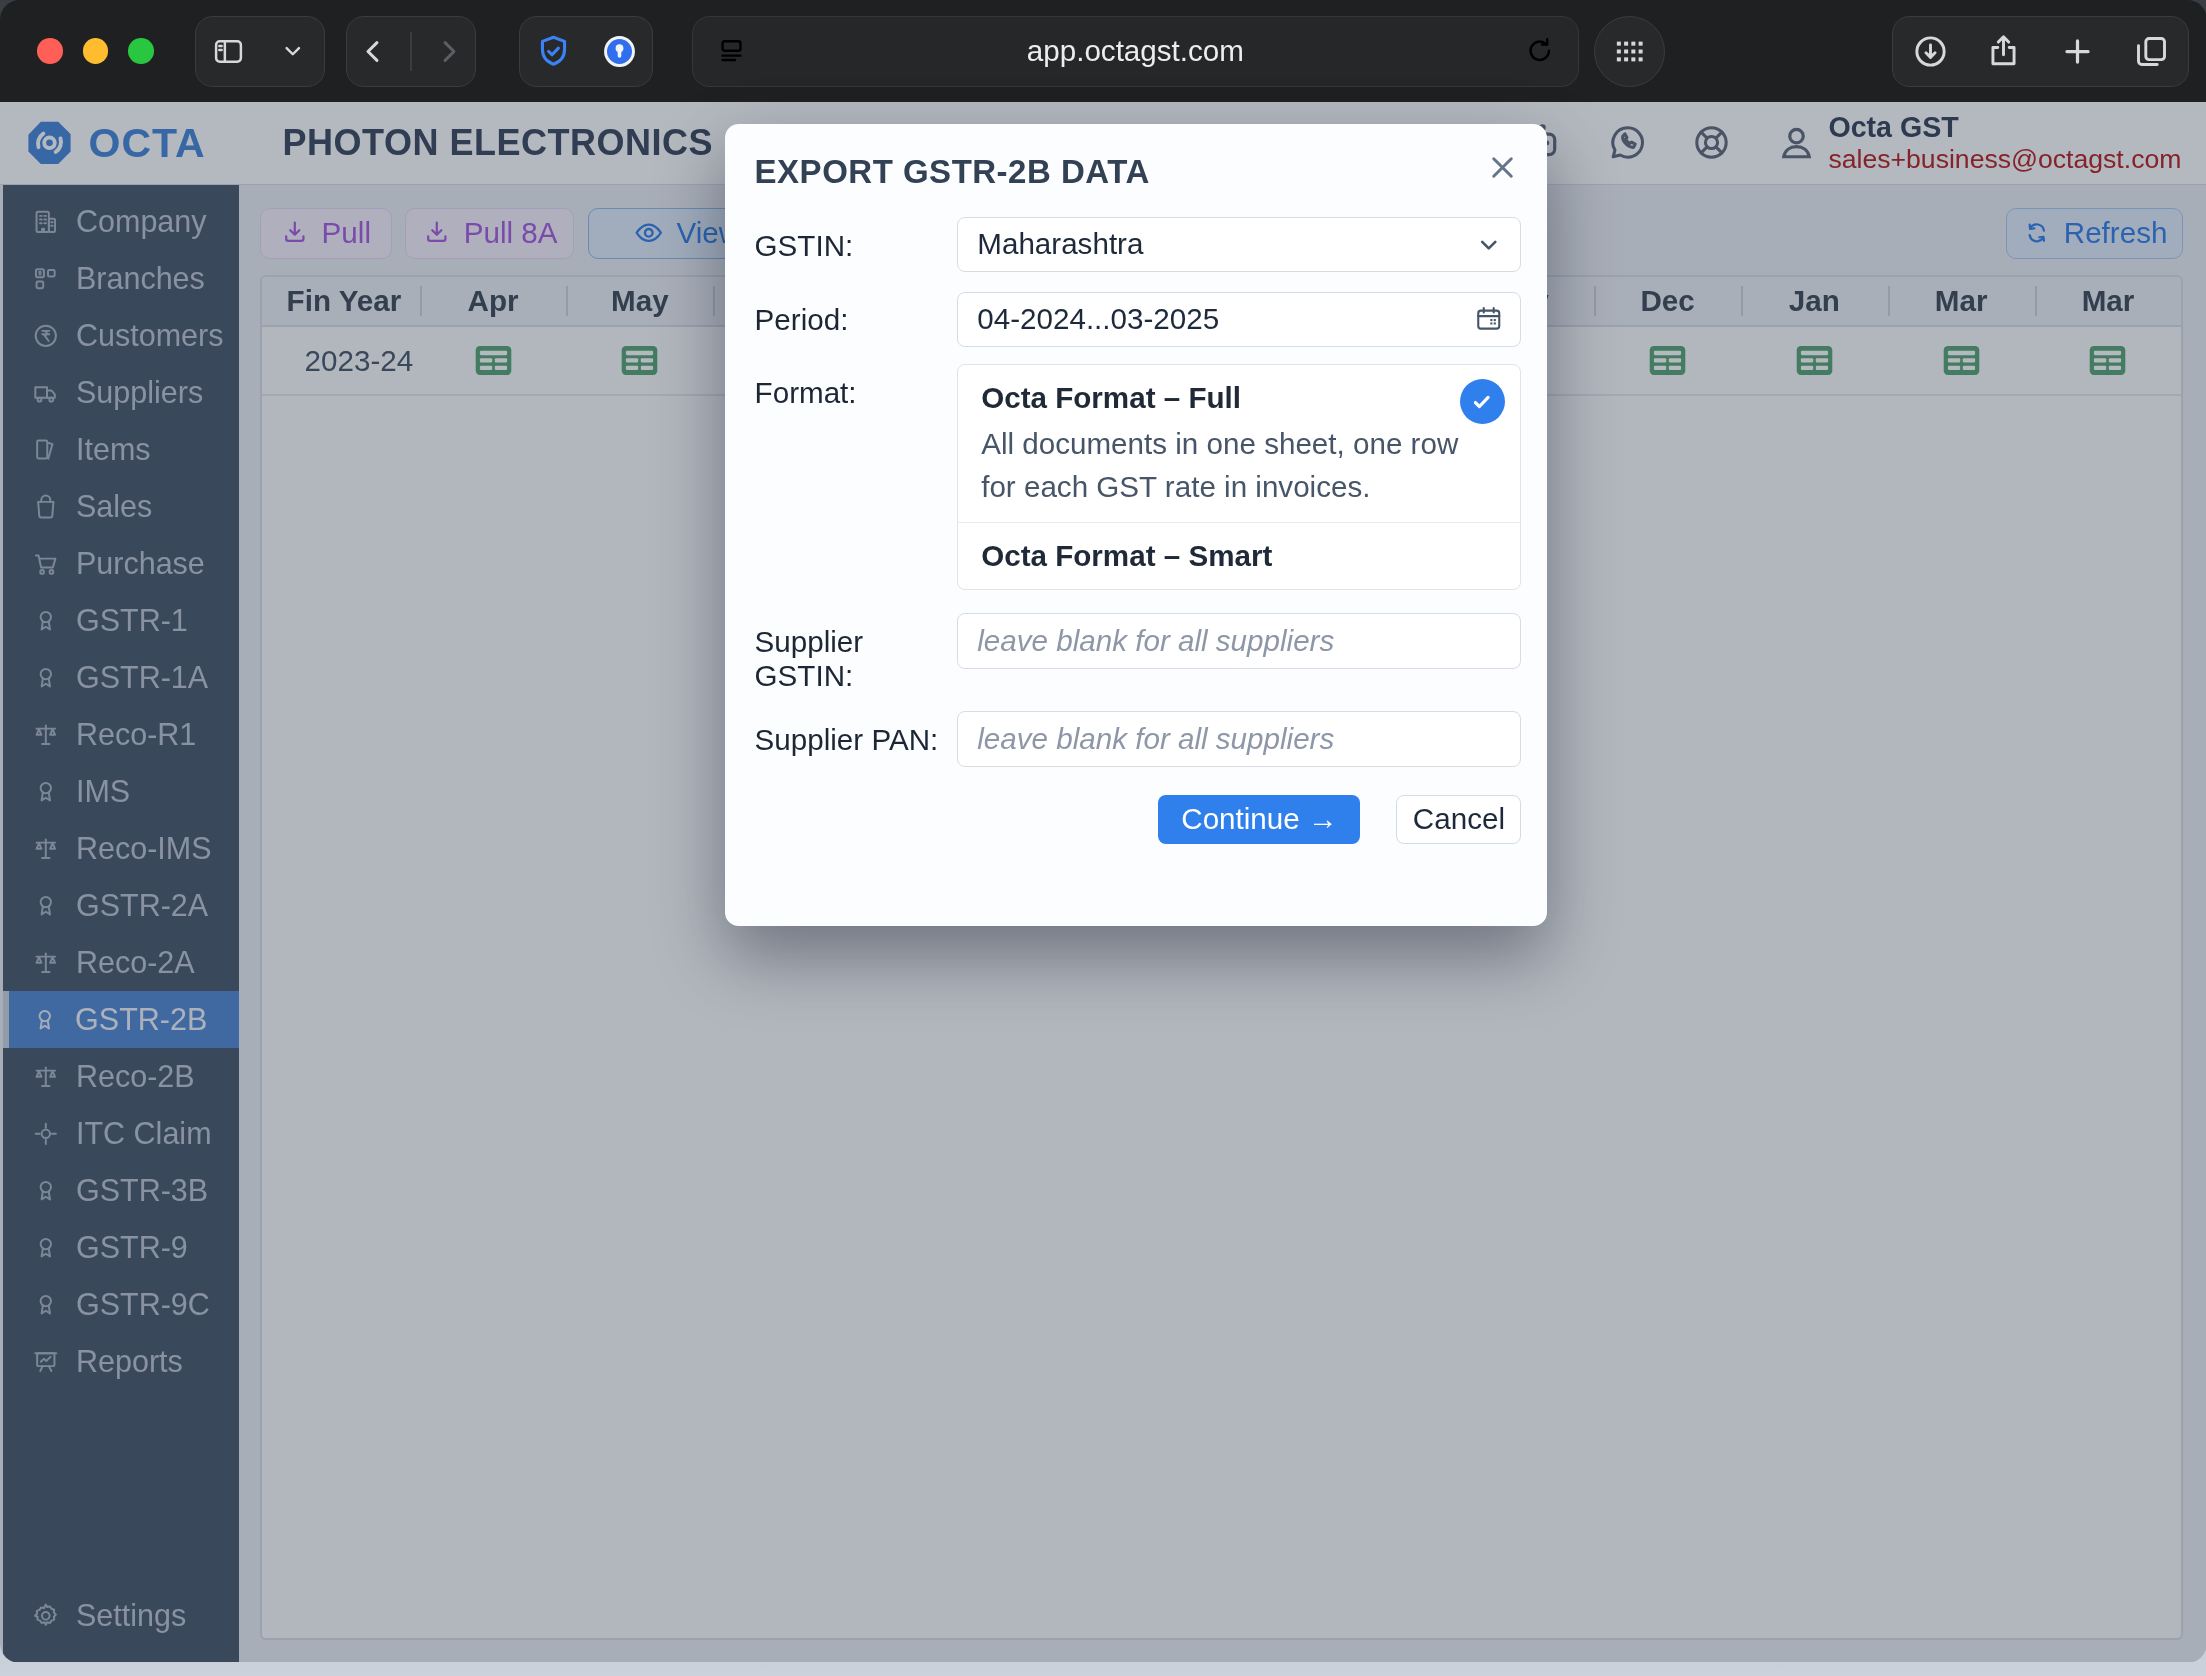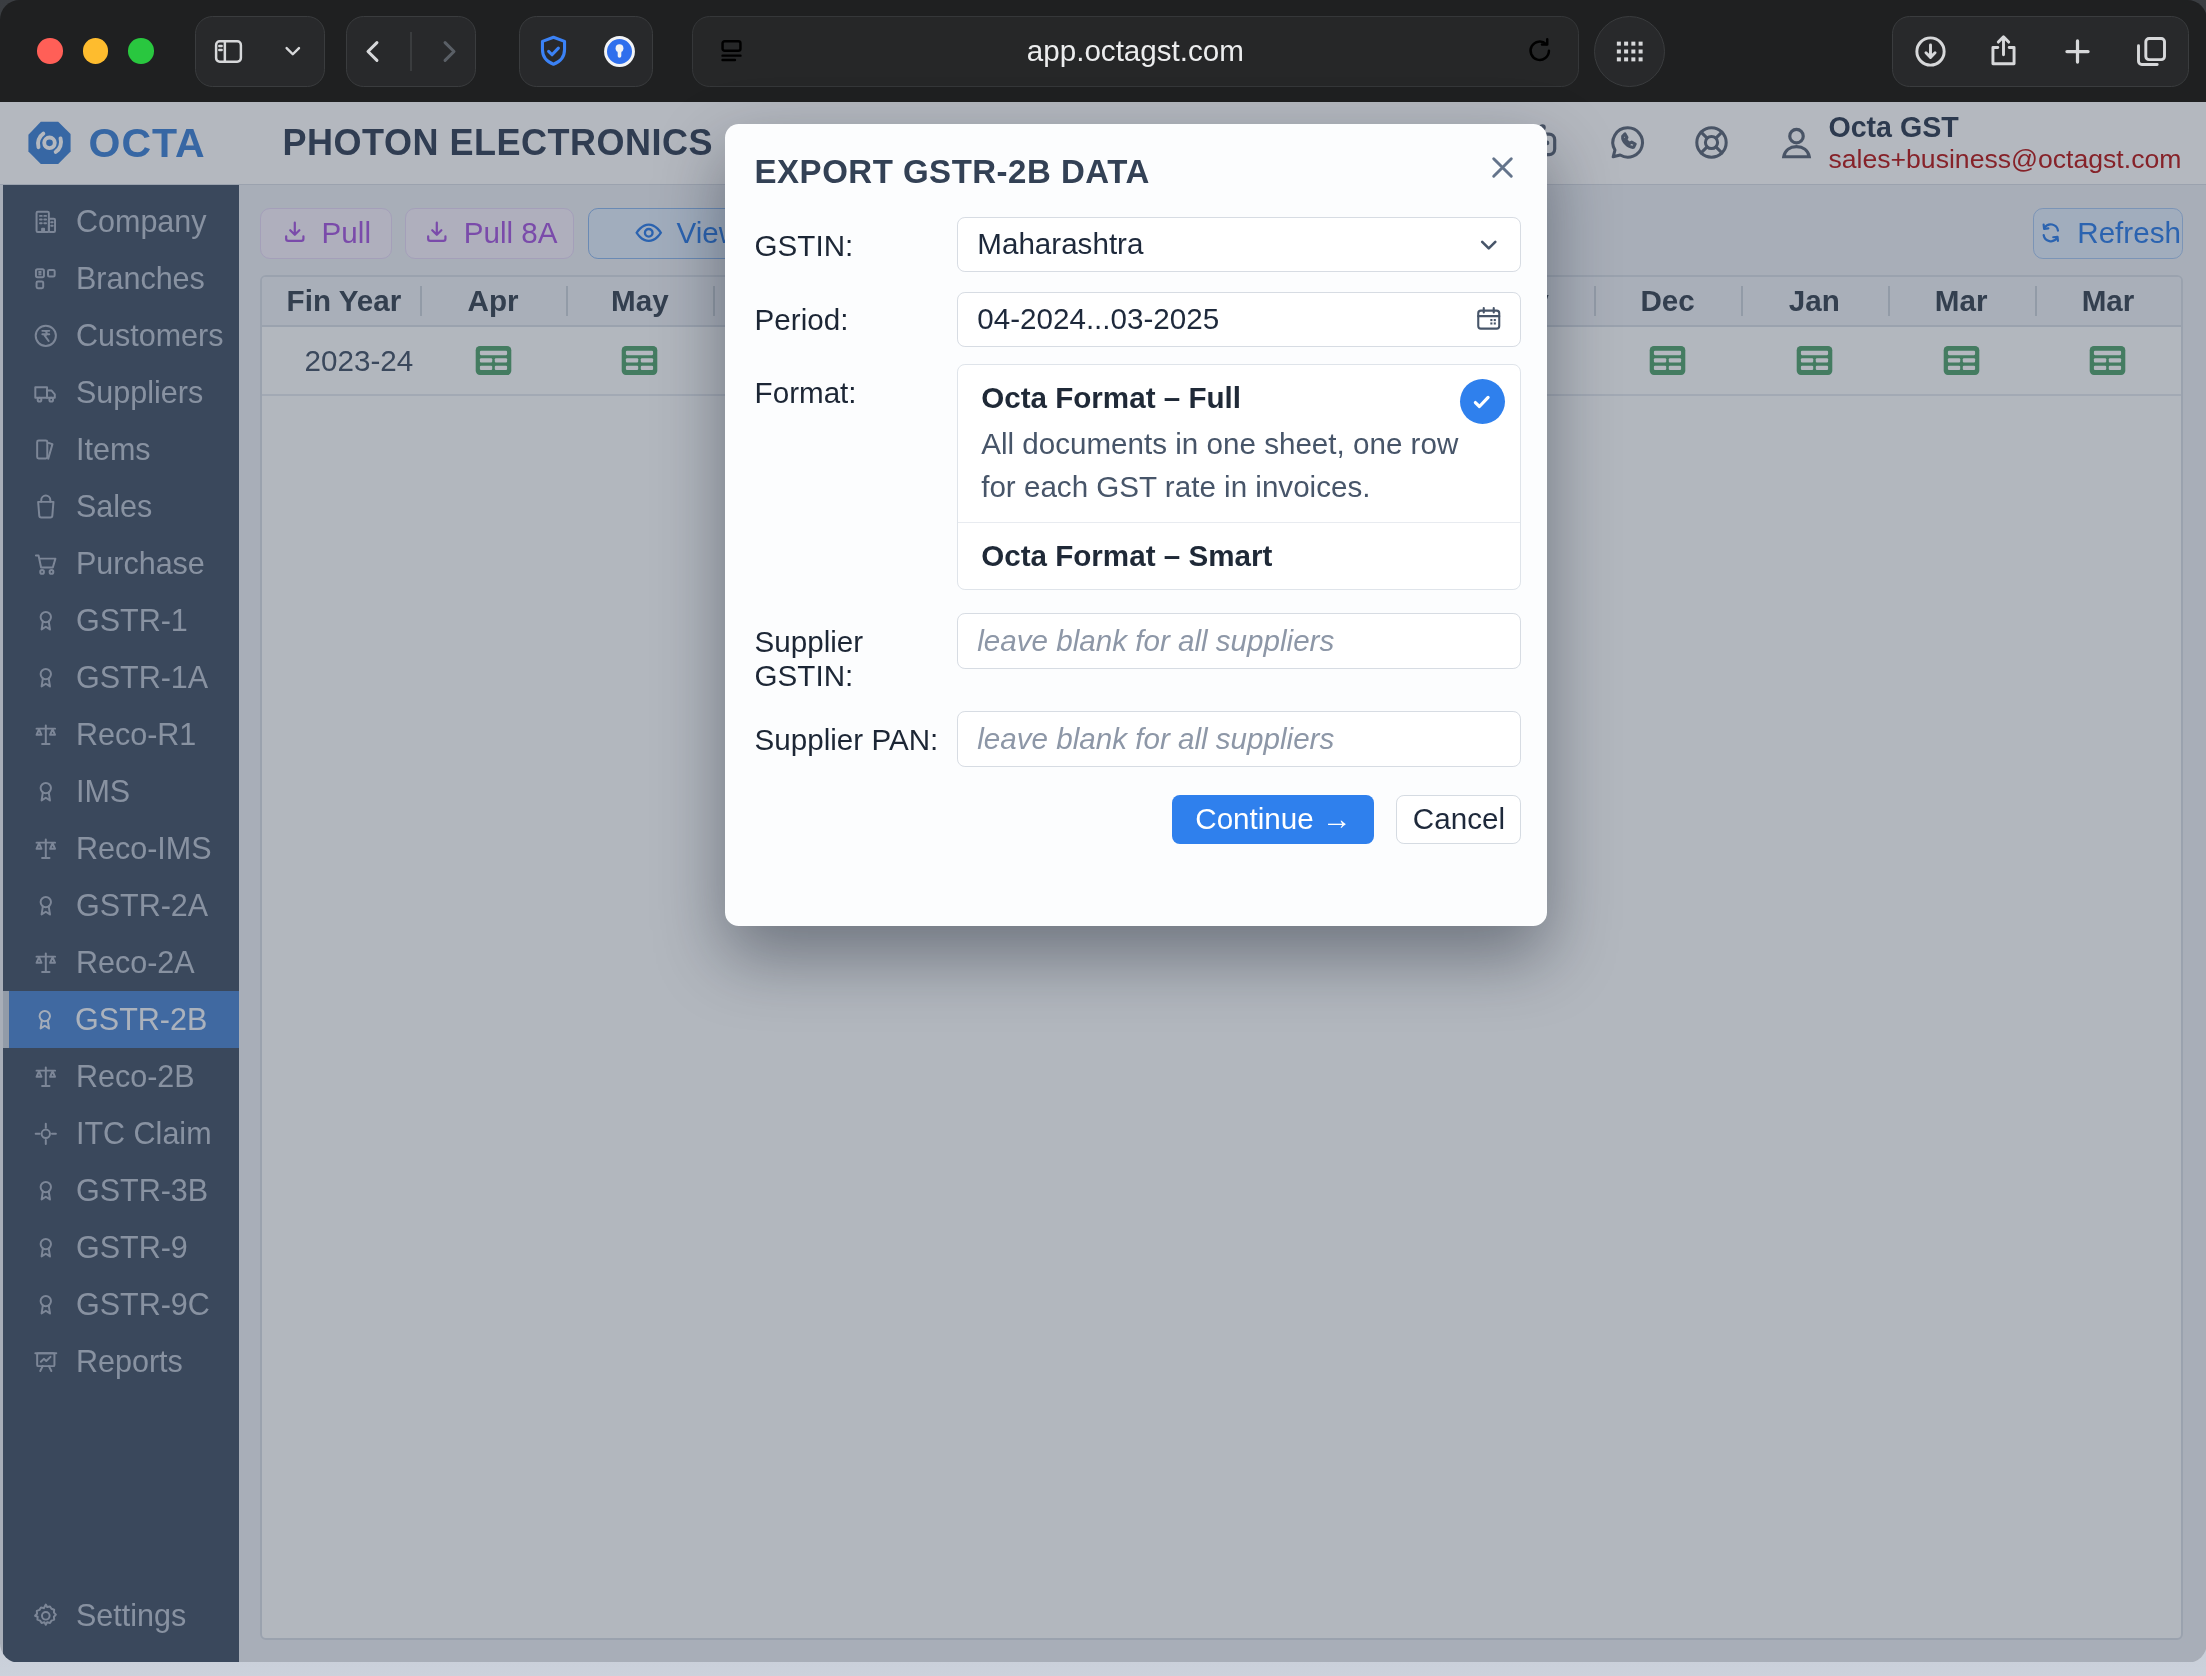--- a/index.html
+++ b/index.html
@@ -51,21 +51,21 @@
   .sb-settings { position:absolute; bottom:17.7px; left:0; right:0; }
 
   .content { margin-left:236px; padding:22.7px 23.6px 0 23.6px; }
   .toolbar { display:flex; align-items:center; height:51px; margin-bottom:16.7px; position:relative; }
   .btn { height:51px; border-radius:9.9px; display:inline-flex; align-items:center; justify-content:center; gap:11.8px; font-size:29.6px; border:1.5px solid transparent; }
   .btn-purple { color:#a85ae0; background:#f7f1fc; border-color:#e7d9f6; }
   .btn-blue { color:#2f7fe8; background:#e3eefc; border-color:#8fb9ef; }
   .btn-pull { width:132px; }
   .btn-pull8a { width:169px; margin-left:13.8px; }
   .btn-view { width:197px; margin-left:13.8px; }
-  .btn-refresh { width:150px; position:absolute; right:0; top:0; border-color:#a9c9f2; }
+  .btn-refresh { width:177px; position:absolute; right:0; top:0; border-color:#a9c9f2; }
 
   .card { background:#fcfdfe; border:2px solid #d8dee6; border-radius:5.9px; height:1365px; overflow:hidden; }
   .tbl-header { display:grid; grid-template-columns:158px repeat(12,1fr); height:50px; background:#eef1f6; border-bottom:2px solid #d8dee6; align-items:center; }
   .th { font-size:29.6px; font-weight:700; color:#3c4856; text-align:center; position:relative; height:100%; display:flex; align-items:center; justify-content:center; }
   .th.first { justify-content:flex-start; padding-left:25px; }
   .th + .th::before { content:""; position:absolute; left:0; top:8.9px; bottom:8.9px; width:2px; background:#ccd3db; }
   .tbl-row { display:grid; grid-template-columns:158px repeat(12,1fr); height:69px; border-bottom:2px solid #e4e9ef; align-items:center; }
   .td-fin { font-size:29.6px; color:#475569; padding-left:43px; }
   .td-month { display:flex; align-items:center; justify-content:center; }
   .sheet-ic { color:#55a471; }
@@ -87,21 +87,21 @@
   .format-box { border:1.5px solid #dfe4ea; border-radius:7.9px; background:#fff; overflow:hidden; }
   .fmt-opt { padding:15.8px 21.7px 13.8px 23.6px; position:relative; }
   .fmt-opt + .fmt-opt { border-top:1.5px solid #e8ebf0; padding-bottom:17.7px; }
   .fmt-title { font-size:29.6px; font-weight:700; color:#1f2937; line-height:33px; }
   .fmt-desc { margin-top:7.9px; font-size:29.6px; color:#475569; line-height:43px; max-width:552px; }
   .fmt-check { position:absolute; right:15.8px; top:13.8px; width:45px; height:45px; border-radius:50%; background:#2f80ed; display:flex; align-items:center; justify-content:center; }
   .row-sup1 { margin-top:22.7px; }
   .row-sup2 { margin-top:18.7px; }
   .txt-input { width:100%; height:56px; border:1.5px solid #d7dce3; border-radius:7.9px; background:#fff; font-size:29.6px; color:#1e293b; padding:0 19.7px; font-family:inherit; outline:none; }
   .txt-input::placeholder { font-style:italic; color:#8d97a7; }
-  .modal-actions { margin-top:27.6px; display:flex; justify-content:flex-end; gap:22px; }
+  .modal-actions { margin-top:27.6px; display:flex; justify-content:flex-end; gap:36px; }
   .m-btn { height:49px; border-radius:7.9px; font-size:29.6px; display:flex; align-items:center; justify-content:center; cursor:pointer; font-family:inherit; }
   .m-continue { width:202px; background:#2f80ed; color:#fff; border:none; }
   .m-cancel { width:125px; background:#fff; color:#1e293b; border:1.5px solid #d5dbe2; }
 </style>
 </head>
 <body>
 
 <svg width="0" height="0" style="position:absolute" aria-hidden="true">
   <defs>
     <g id="_stroke_defaults"></g>

